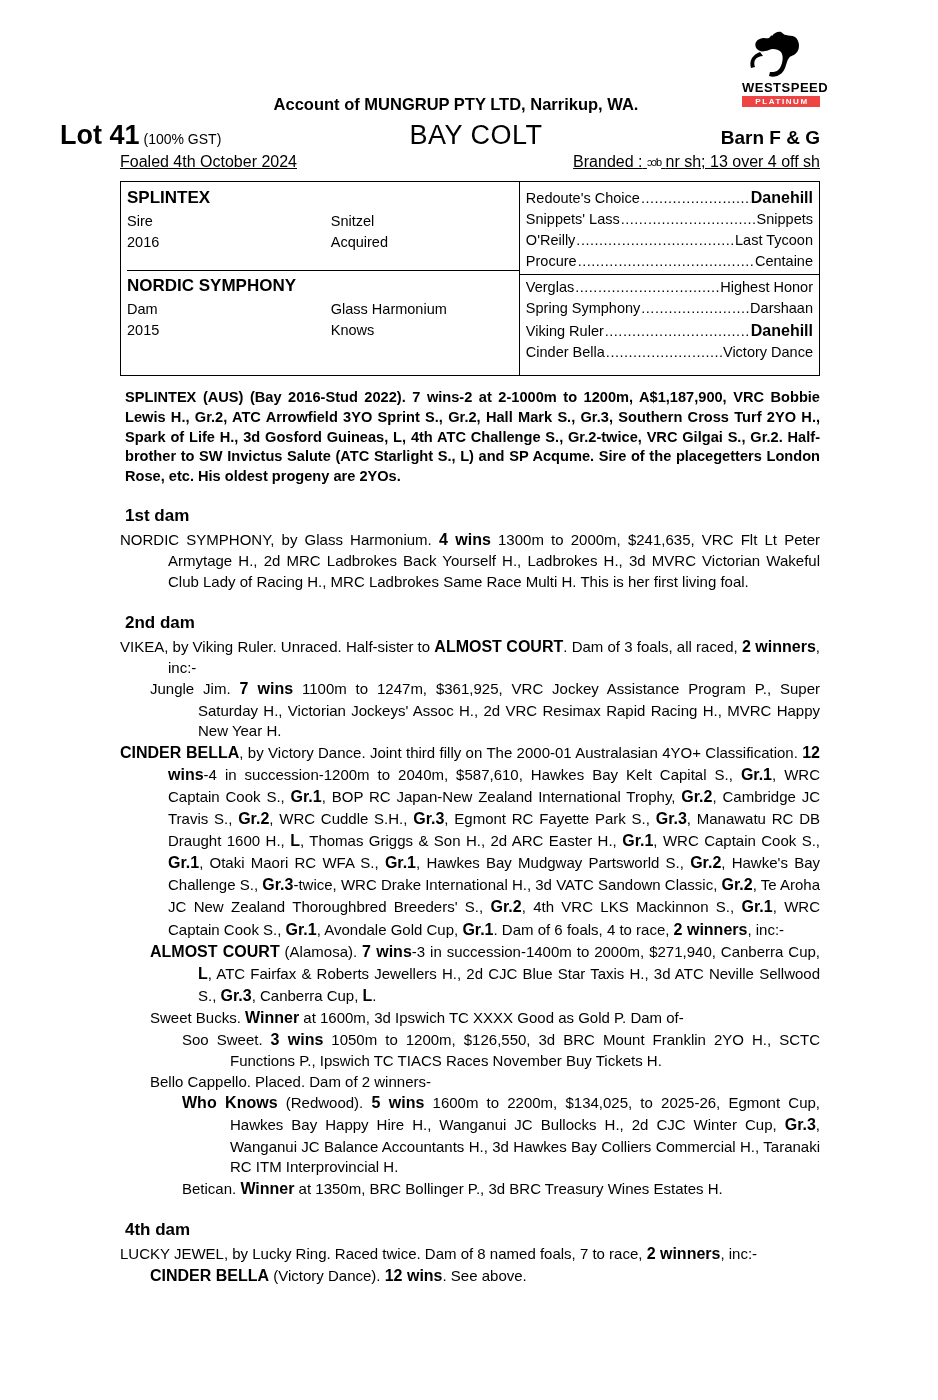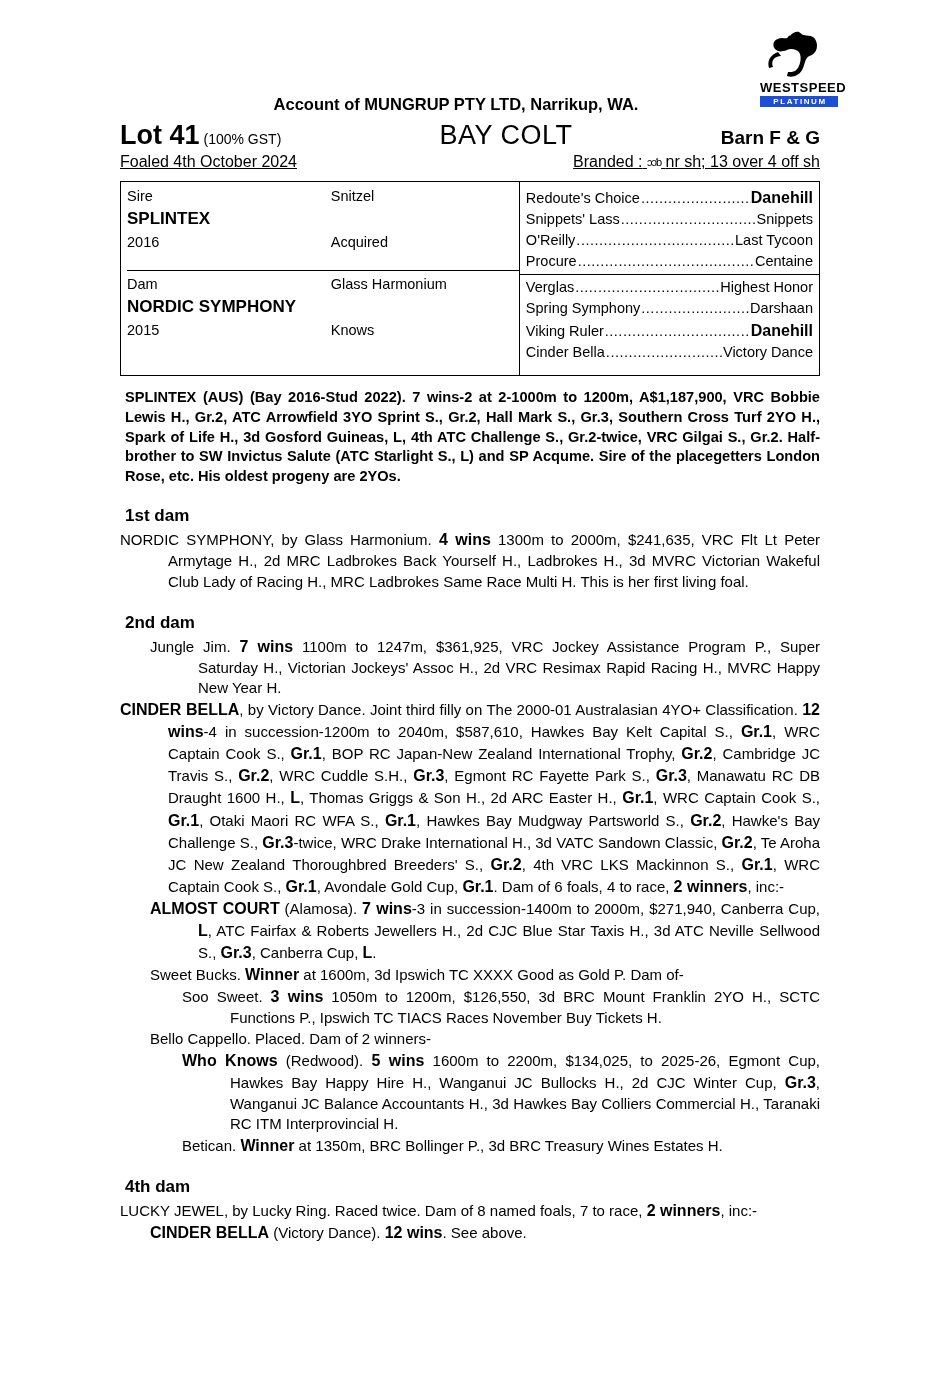--- a/index.html
+++ b/index.html
@@ -19,59 +19,59 @@
     width: 938px;
     min-height: 1400px;
     padding: 0;
     box-sizing: border-box;
   }
 
   
   .logo {
     position: absolute;
     top: 30px;
-    right: 100px;
+    right: 118px;
     width: 78px;
     text-align: center;
   }
   .logo-horse {
     width: 78px;
     height: 50px;
     display: block;
   }
   .logo-word {
     font-size: 13px;
     font-weight: bold;
     letter-spacing: 0.5px;
     line-height: 1;
     margin-top: 1px;
   }
   .logo-sub {
-    background: #1d4ed8;
+    background: #ef4444;
     color: #fff;
     font-size: 8px;
     font-weight: bold;
     letter-spacing: 1.6px;
     padding: 1px 0 1px 2px;
     margin-top: 2px;
   }
 
   
   .account {
     text-align: center;
     font-size: 16.5px;
     font-weight: bold;
     padding-top: 95px;
     padding-right: 60px;
     padding-left: 34px;
   }
   .title-row {
     display: flex;
     align-items: baseline;
-    padding: 6px 118px 0 120px;
+    padding: 6px 118px 0 60px;
   }
   .lot {
     font-size: 27px;
     font-weight: bold;
     white-space: nowrap;
   }
   .gst {
     font-size: 14px;
     font-weight: normal;
     margin-left: 4px;
@@ -212,41 +212,41 @@
       <span>Branded :</span>
       <span class="brand-glyph">ɔɔƅ</span>
       <span>nr sh; 13 over 4 off sh</span>
     </div>
   </div>
 
   <div class="ped">
     <div class="ped-left">
       <div class="grp">
         <div class="ped-row">
+          <div class="ped-name big">SPLINTEX</div>
+          <div class="ped-sire">&nbsp;</div>
+        </div>
+        <div class="ped-row">
           <div class="ped-name">Sire</div>
           <div class="ped-sire">Snitzel</div>
-        </div>
-        <div class="ped-row">
-          <div class="ped-name big">SPLINTEX</div>
-          <div class="ped-sire">&nbsp;</div>
         </div>
         <div class="ped-row">
           <div class="ped-name">2016</div>
           <div class="ped-sire">Acquired</div>
         </div>
       </div>
       <div class="hr-mid"></div>
       <div class="grp" style="padding-top:3px;">
         <div class="ped-row">
+          <div class="ped-name big">NORDIC SYMPHONY</div>
+          <div class="ped-sire">&nbsp;</div>
+        </div>
+        <div class="ped-row">
           <div class="ped-name">Dam</div>
           <div class="ped-sire">Glass Harmonium</div>
-        </div>
-        <div class="ped-row">
-          <div class="ped-name big">NORDIC SYMPHONY</div>
-          <div class="ped-sire">&nbsp;</div>
         </div>
         <div class="ped-row">
           <div class="ped-name">2015</div>
           <div class="ped-sire">Knows</div>
         </div>
       </div>
     </div>
     <div class="ped-right" id="ped-right">
         <div class="dot-row">
           <span class="l">Redoute's Choice</span>
@@ -291,20 +291,21 @@
         </div>
       </div>
   </div>
 
   <div class="sire-para">SPLINTEX (AUS) (Bay 2016-Stud 2022). 7 wins-2 at 2-1000m to 1200m, A$1,187,900, VRC Bobbie Lewis H., Gr.2, ATC Arrowfield 3YO Sprint S., Gr.2, Hall Mark S., Gr.3, Southern Cross Turf 2YO H., Spark of Life H., 3d Gosford Guineas, L, 4th ATC Challenge S., Gr.2-twice, VRC Gilgai S., Gr.2. Half-brother to SW Invictus Salute (ATC Starlight S., L) and SP Acqume. Sire of the placegetters London Rose, etc. His oldest progeny are 2YOs.</div>
 
   <div class="section" id="dam-sections">
       <h2 class="dam-head">1st dam</h2>
       <p class="body hang1">NORDIC SYMPHONY, by Glass Harmonium. <b class="bk">4 wins</b> 1300m to 2000m, $241,635, VRC Flt Lt Peter Armytage H., 2d MRC Ladbrokes Back Yourself H., Ladbrokes H., 3d MVRC Victorian Wakeful Club Lady of Racing H., MRC Ladbrokes Same Race Multi H. This is her first living foal.</p>
       <h2 class="dam-head">2nd dam</h2>
+      <p class="body hang1">VIKEA, by Viking Ruler. Unraced. Half-sister to <b class="bk">ALMOST COURT</b>. Dam of 3 foals, all raced, <b class="bk">2 winners</b>, inc:-</p>
       <p class="body hang2">Jungle Jim. <b class="bk">7 wins</b> 1100m to 1247m, $361,925, VRC Jockey Assistance Program P., Super Saturday H., Victorian Jockeys' Assoc H., 2d VRC Resimax Rapid Racing H., MVRC Happy New Year H.</p>
       <p class="body hang1"><b class="bk">CINDER BELLA</b>, by Victory Dance. Joint third filly on The 2000-01 Australasian 4YO+ Classification. <b class="bk">12 wins</b>-4 in succession-1200m to 2040m, $587,610, Hawkes Bay Kelt Capital S., <b class="bk">Gr.1</b>, WRC Captain Cook S., <b class="bk">Gr.1</b>, BOP RC Japan-New Zealand International Trophy, <b class="bk">Gr.2</b>, Cambridge JC Travis S., <b class="bk">Gr.2</b>, WRC Cuddle S.H., <b class="bk">Gr.3</b>, Egmont RC Fayette Park S., <b class="bk">Gr.3</b>, Manawatu RC DB Draught 1600 H., <b class="bk">L</b>, Thomas Griggs &amp; Son H., 2d ARC Easter H., <b class="bk">Gr.1</b>, WRC Captain Cook S., <b class="bk">Gr.1</b>, Otaki Maori RC WFA S., <b class="bk">Gr.1</b>, Hawkes Bay Mudgway Partsworld S., <b class="bk">Gr.2</b>, Hawke's Bay Challenge S., <b class="bk">Gr.3</b>-twice, WRC Drake International H., 3d VATC Sandown Classic, <b class="bk">Gr.2</b>, Te Aroha JC New Zealand Thoroughbred Breeders' S., <b class="bk">Gr.2</b>, 4th VRC LKS Mackinnon S., <b class="bk">Gr.1</b>, WRC Captain Cook S., <b class="bk">Gr.1</b>, Avondale Gold Cup, <b class="bk">Gr.1</b>. Dam of 6 foals, 4 to race, <b class="bk">2 winners</b>, inc:-</p>
       <p class="body hang2"><b class="bk">ALMOST COURT</b> (Alamosa). <b class="bk">7 wins</b>-3 in succession-1400m to 2000m, $271,940, Canberra Cup, <b class="bk">L</b>, ATC Fairfax &amp; Roberts Jewellers H., 2d CJC Blue Star Taxis H., 3d ATC Neville Sellwood S., <b class="bk">Gr.3</b>, Canberra Cup, <b class="bk">L</b>.</p>
       <p class="body hang2">Sweet Bucks. <b class="bk">Winner</b> at 1600m, 3d Ipswich TC XXXX Good as Gold P. Dam of-</p>
       <p class="body hang3">Soo Sweet. <b class="bk">3 wins</b> 1050m to 1200m, $126,550, 3d BRC Mount Franklin 2YO H., SCTC Functions P., Ipswich TC TIACS Races November Buy Tickets H.</p>
       <p class="body hang2">Bello Cappello. Placed. Dam of 2 winners-</p>
       <p class="body hang3"><b class="bk">Who Knows</b> (Redwood). <b class="bk">5 wins</b> 1600m to 2200m, $134,025, to 2025-26, Egmont Cup, Hawkes Bay Happy Hire H., Wanganui JC Bullocks H., 2d CJC Winter Cup, <b class="bk">Gr.3</b>, Wanganui JC Balance Accountants H., 3d Hawkes Bay Colliers Commercial H., Taranaki RC ITM Interprovincial H.</p>
       <p class="body hang3">Betican. <b class="bk">Winner</b> at 1350m, BRC Bollinger P., 3d BRC Treasury Wines Estates H.</p>
       <h2 class="dam-head">4th dam</h2>
       <p class="body hang1">LUCKY JEWEL, by Lucky Ring. Raced twice. Dam of 8 named foals, 7 to race, <b class="bk">2 winners</b>, inc:-</p>

